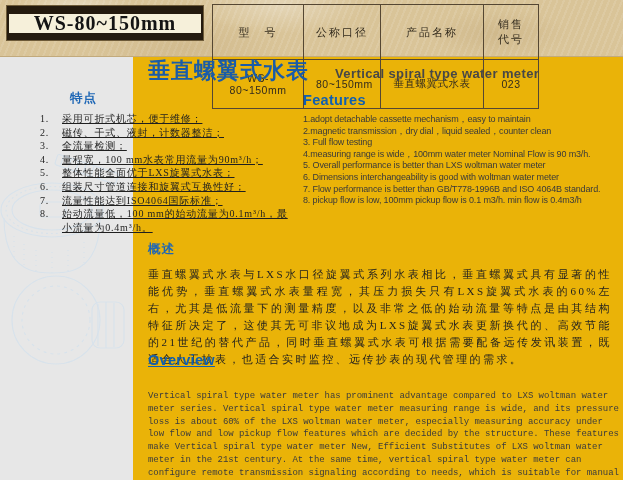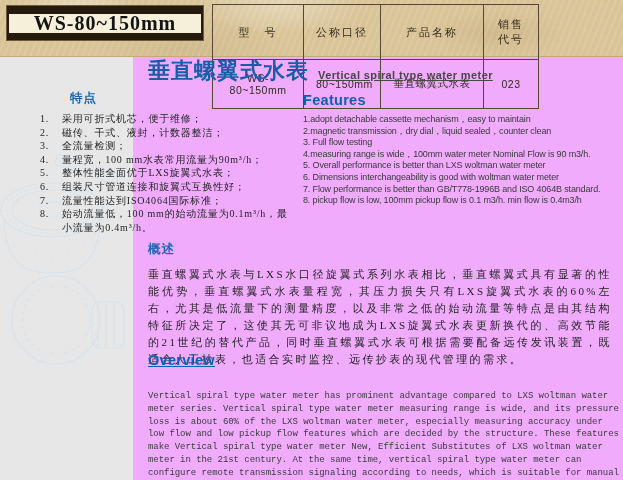--- a/index.html
+++ b/index.html
@@ -1,18 +1,18 @@
 <!DOCTYPE html>
 <html><head>
 <meta charset="utf-8">
 <style>
   * { margin:0; padding:0; box-sizing:border-box; }
   html,body { background:#fff; }
   .page {
-    position:relative; width:623px; height:480px; background:#f0abfc;
+    position:relative; width:623px; height:480px; background:#eab308;
     overflow:hidden; font-family:"Liberation Sans","DejaVu Sans",sans-serif;
   }
   
   .banner {
     position:absolute; left:0; top:0; width:623px; height:57px;
     background:
       radial-gradient(90px 30px at 12% 18%, rgba(255,255,255,.45), rgba(255,255,255,0) 70%),
       radial-gradient(120px 40px at 45% 10%, rgba(255,255,255,.30), rgba(255,255,255,0) 70%),
       radial-gradient(100px 35px at 80% 60%, rgba(164,132,82,.18), rgba(164,132,82,0) 70%),
       radial-gradient(140px 45px at 30% 85%, rgba(164,132,82,.15), rgba(164,132,82,0) 70%),
@@ -52,36 +52,36 @@
   .watermark { position:absolute; left:0; top:95px; opacity:.9; }
   
   .title-row {
     position:absolute; left:148px; top:58px; display:flex; align-items:flex-end;
   }
   .title-zh {
     font-family:"Liberation Serif","DejaVu Serif",serif;
     font-size:22px; font-weight:bold; color:#1a5ca8; letter-spacing:1px; line-height:26px;
   }
   .title-en {
-    font-size:11px; font-weight:bold; color:#474747; margin-left:9px;
-    margin-bottom:3px; letter-spacing:.4px;text-decoration:underline;
+    font-size:13px; font-weight:bold; color:#474747; margin-left:26px;
+    margin-bottom:3px; letter-spacing:.4px;
   }
   
   .h-zh { font-family:"Liberation Serif","DejaVu Serif",serif;
           font-size:12.5px; font-weight:bold; color:#1d66b5; letter-spacing:1px; }
   .h-en { font-size:14.5px; font-weight:bold; color:#0f5fb2; letter-spacing:.3px; }
   
   .features-zh { position:absolute; left:40px; top:90px; width:262px; }
   .features-zh .h-zh { margin-left:30px; margin-bottom:5px; }
   .fzh-item {
     display:flex; font-family:"Liberation Serif","DejaVu Serif",serif;
     font-size:10px; line-height:13.6px; color:#1f1f1f; letter-spacing:.8px;
   }
   .fzh-num { width:22px; flex:none; }
-  .fzh-text { width:232px; }
+  .fzh-text { width:232px;text-decoration:underline; }
   
   .features-en { position:absolute; left:303px; top:92px; width:320px; }
   .features-en .h-en { margin-bottom:6px; }
   .fen-line {
     font-size:9px; line-height:11.6px; color:#3a3a3a; letter-spacing:-.15px;
     white-space:nowrap;
   }
   
   .overview-zh { position:absolute; left:148px; top:241px; width:464px; }
   .overview-zh .h-zh { margin-bottom:8px; }

